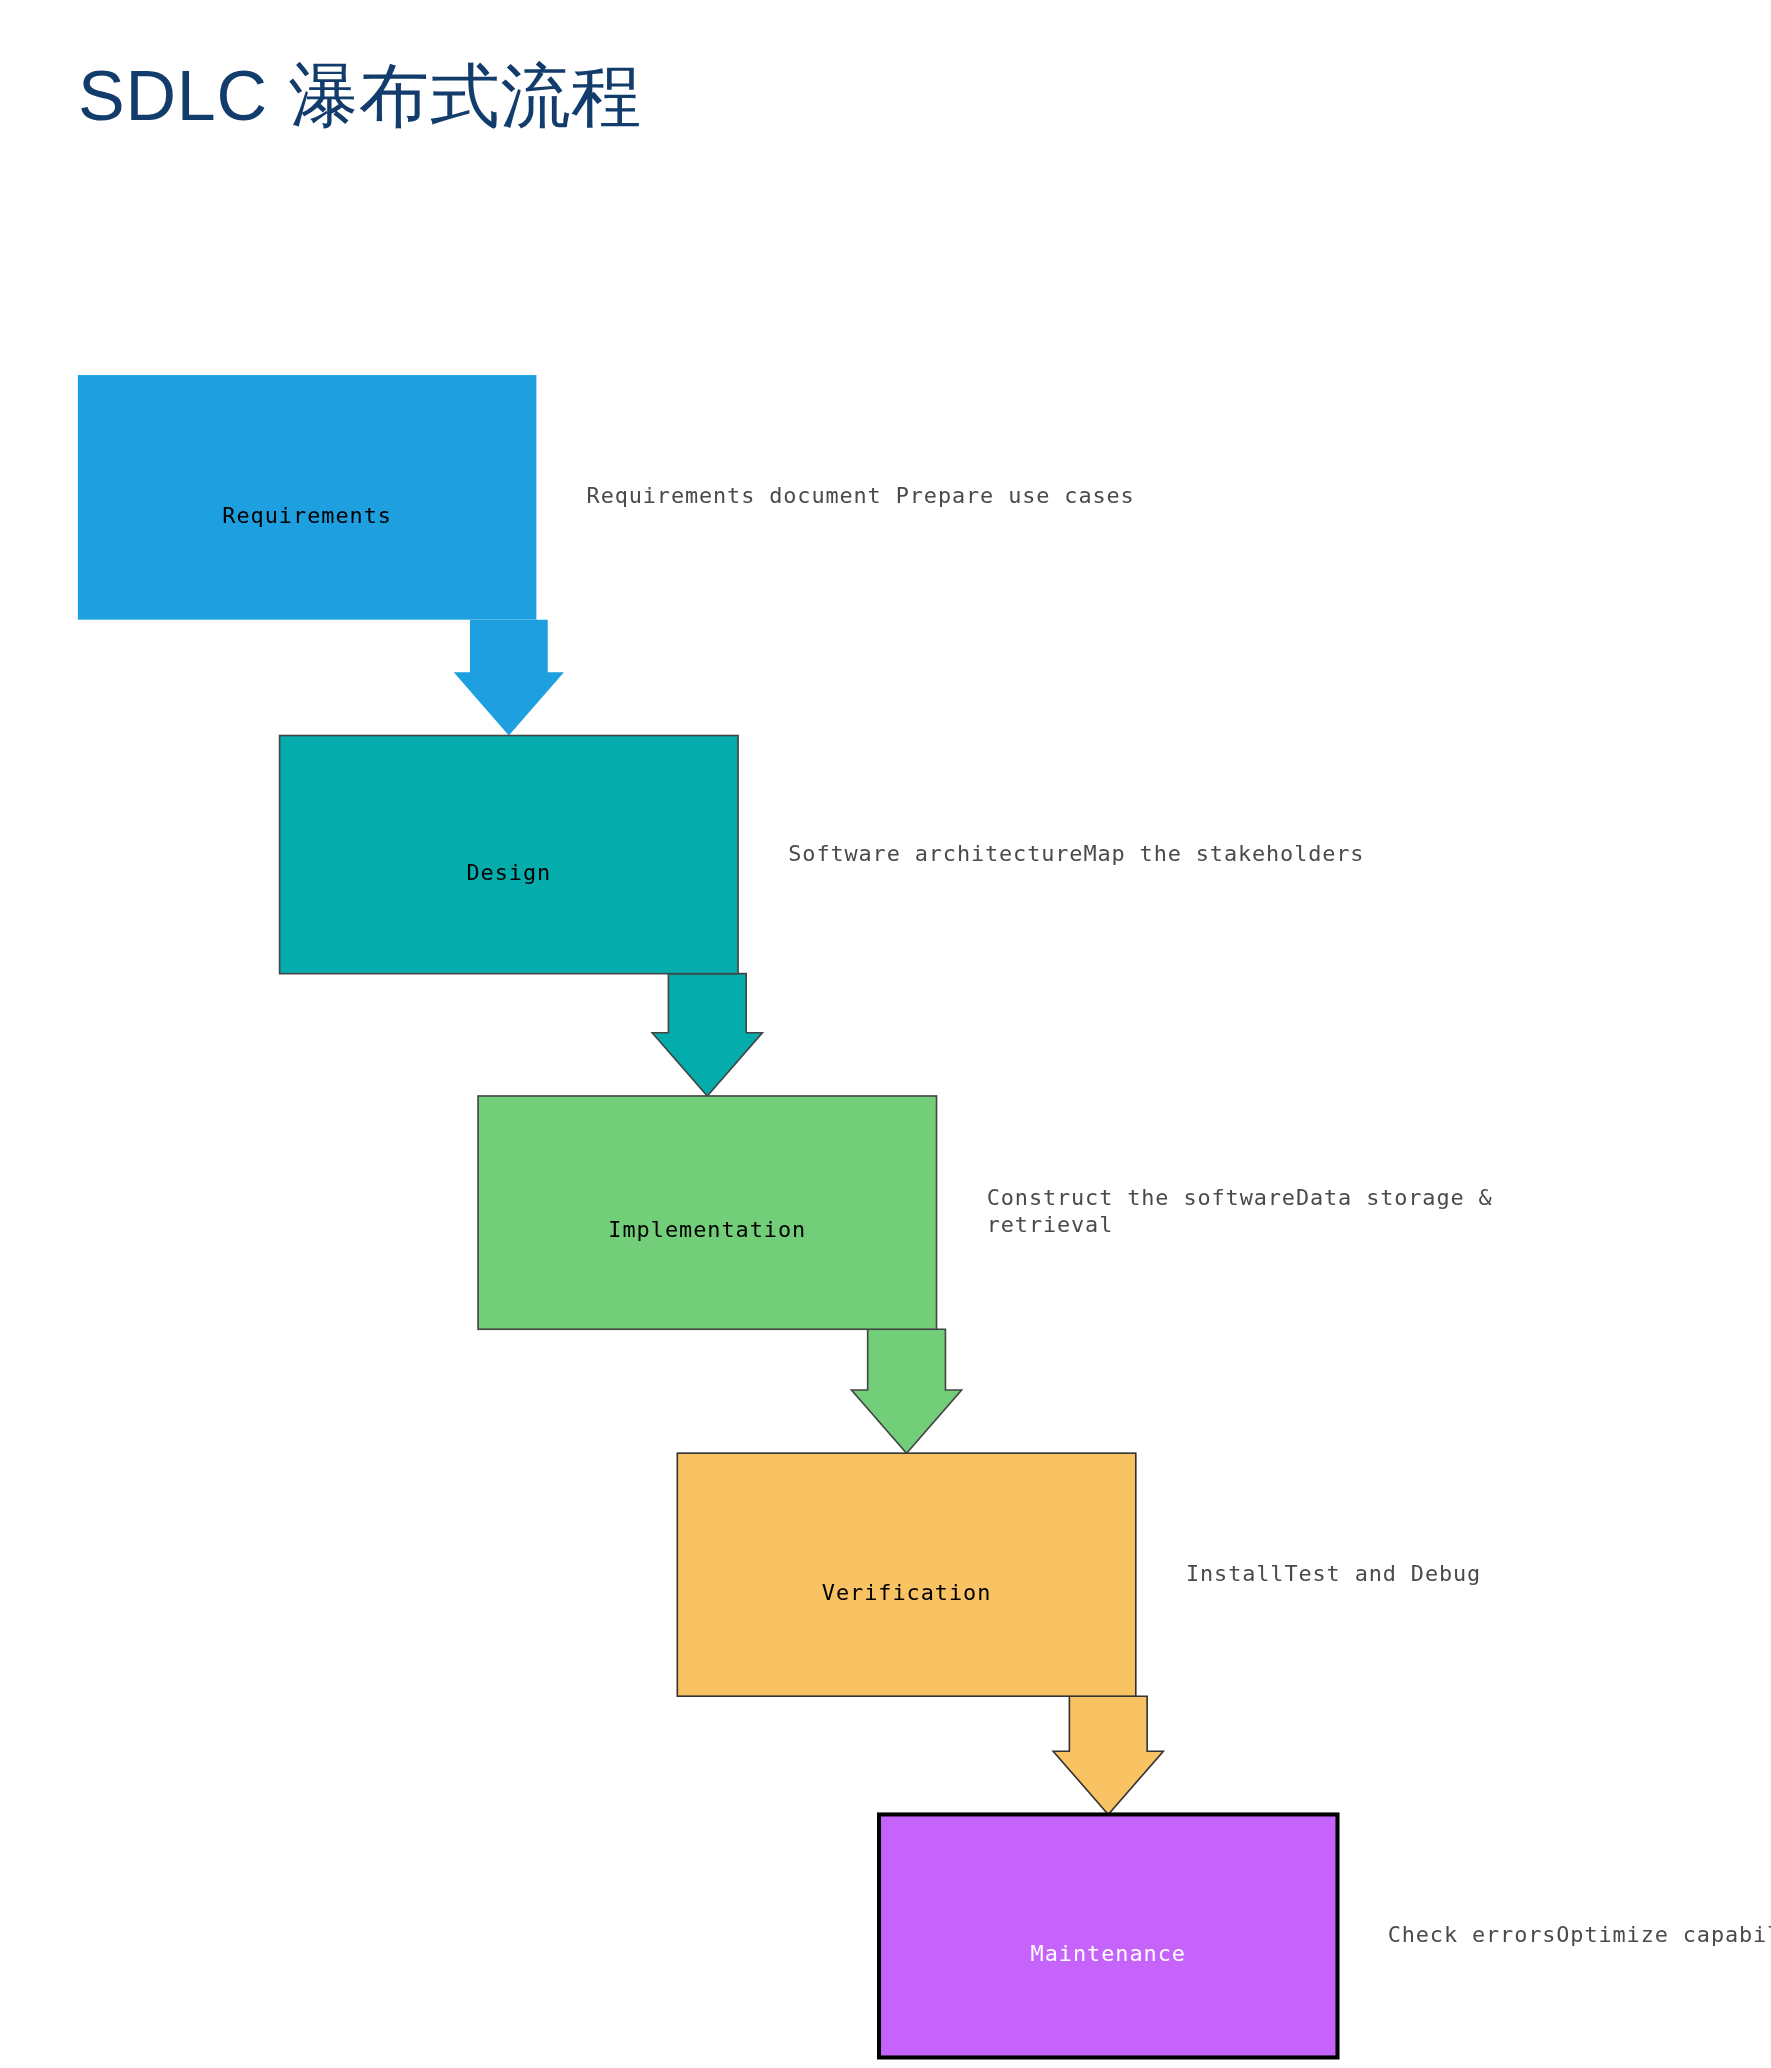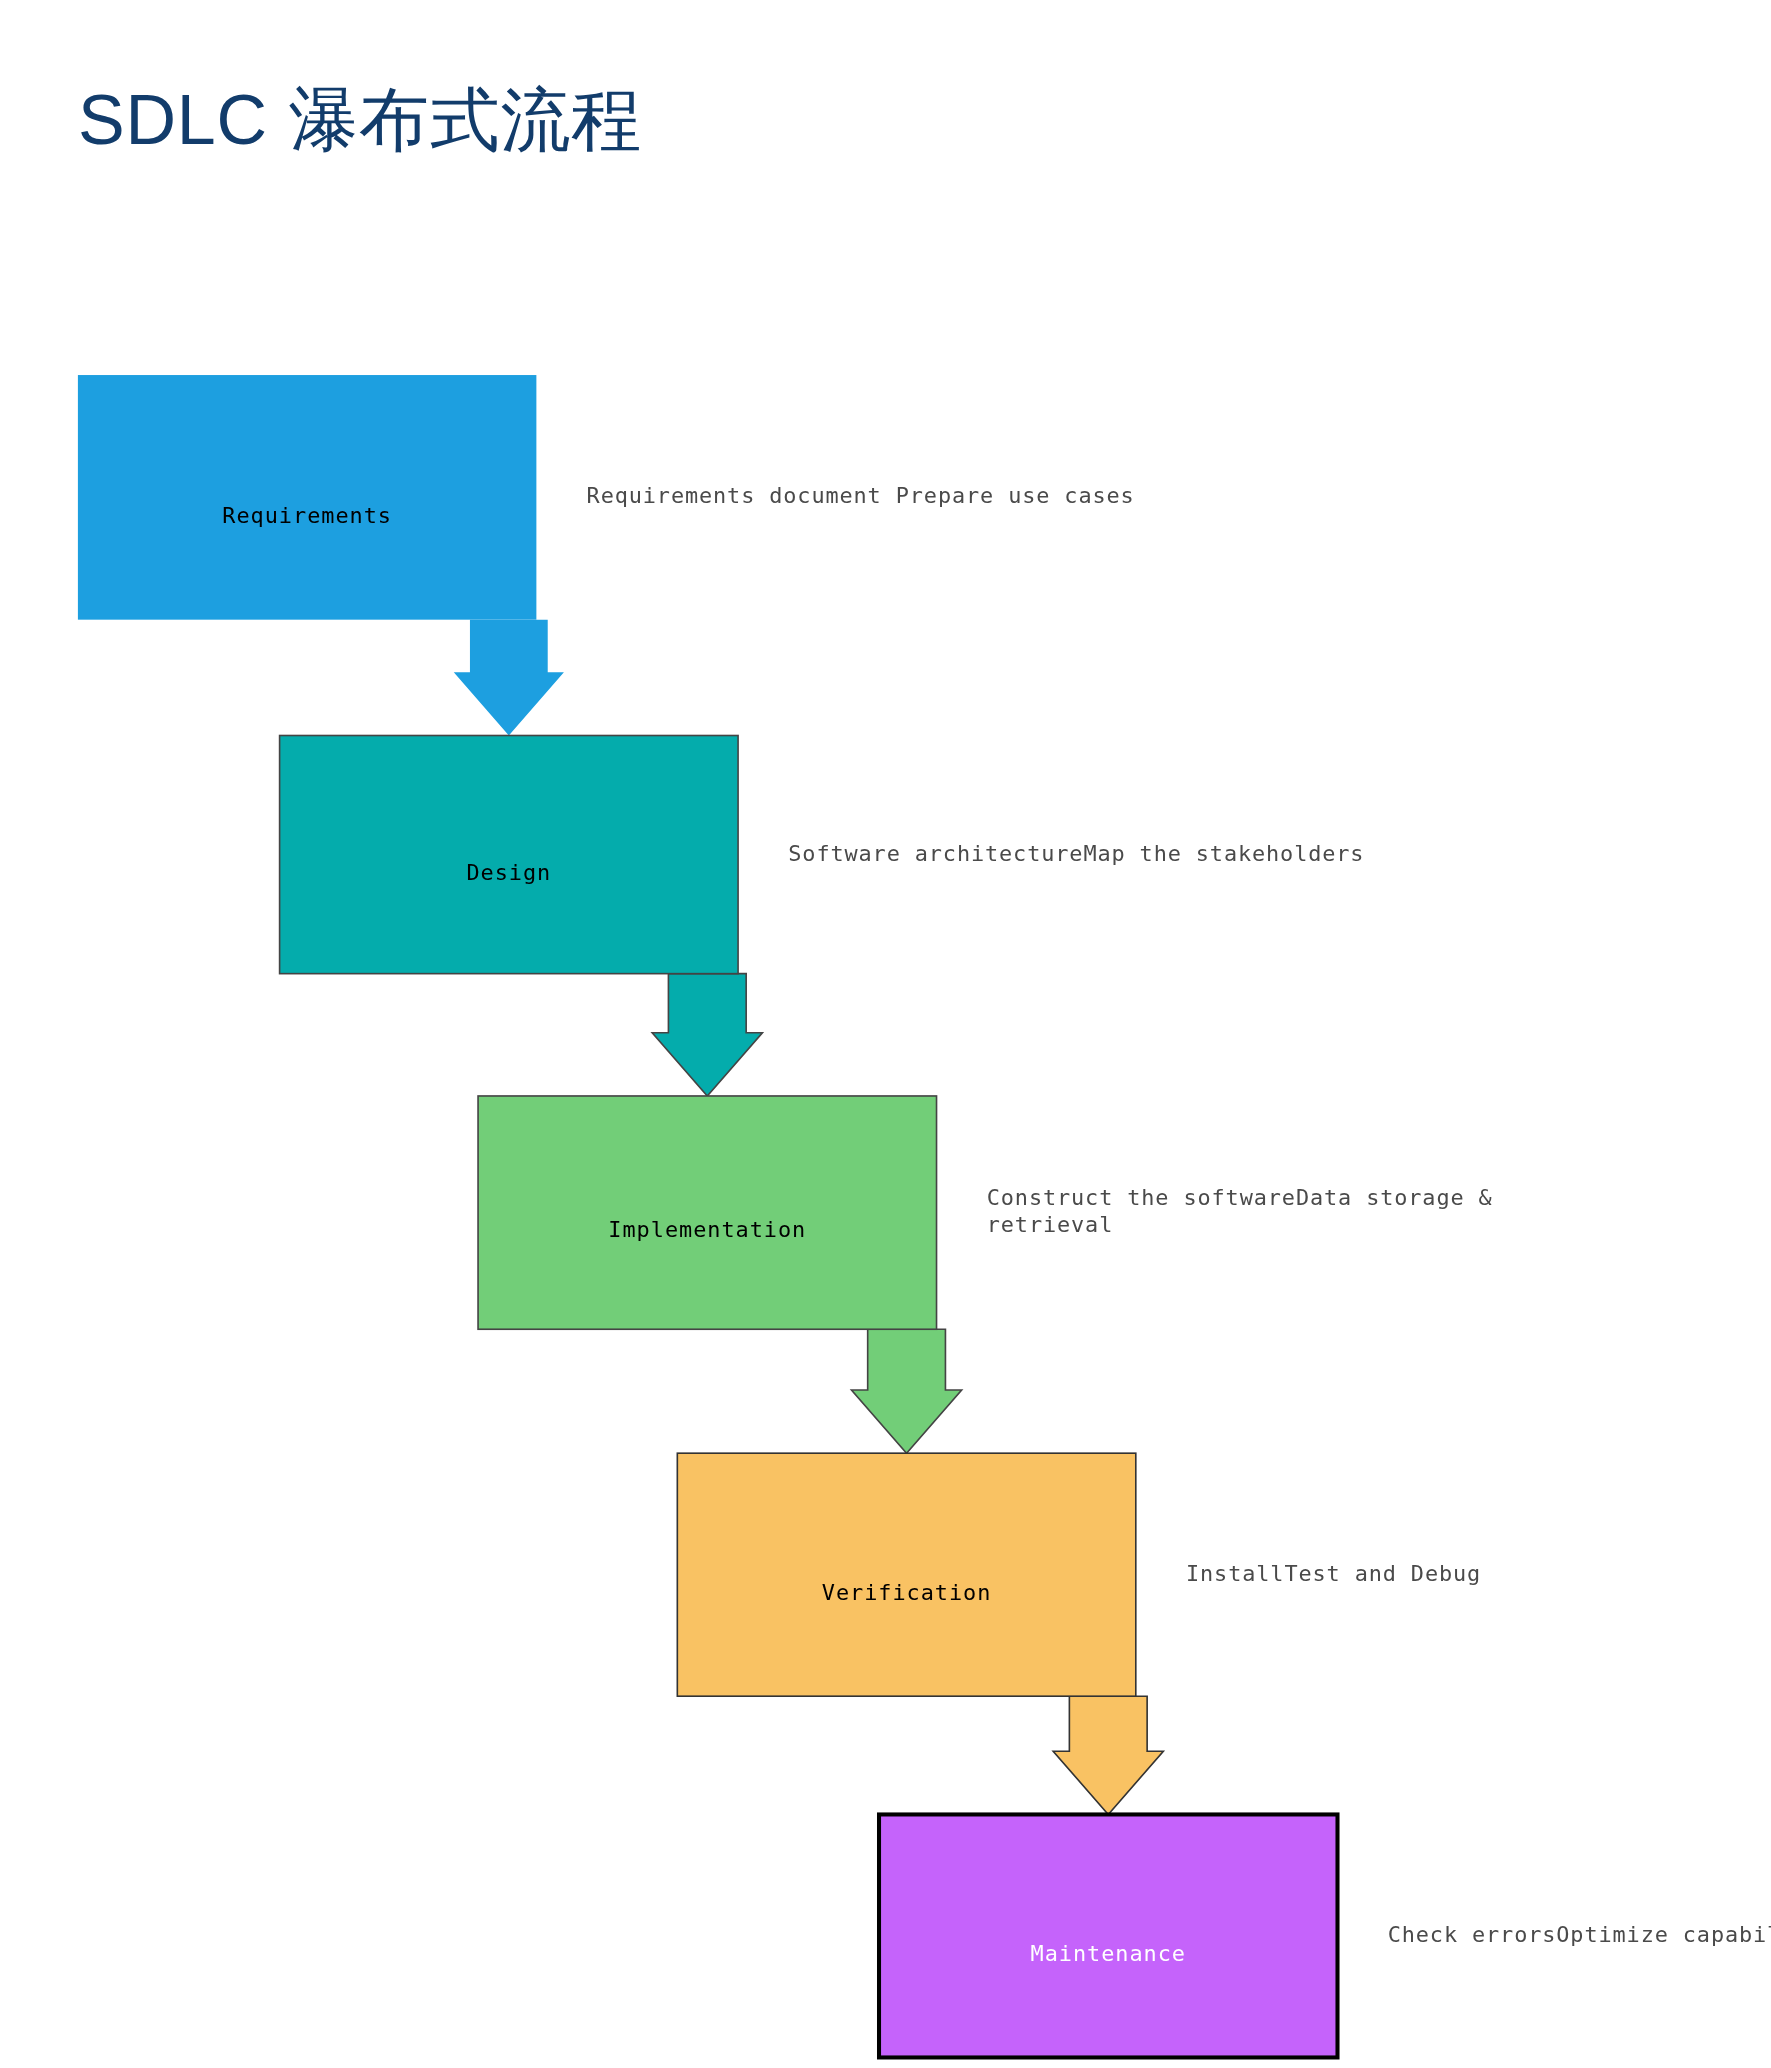--- a/index.html
+++ b/index.html
@@ -10,21 +10,21 @@
   body {
     width: 1771px;
     height: 2068px;
     position: relative;
     font-family: "Liberation Sans", sans-serif;
     overflow: hidden;
   }
   #diagram-title {
     position: absolute;
     left: 78px;
-    top: 82px;
+    top: 58px;
     font-family: "Liberation Sans", sans-serif;
     font-size: 70px;
     font-weight: 400;
     color: #123c6b;
     letter-spacing: 0.8px;
     white-space: nowrap;
     line-height: 1.1;
   }
   #waterfall-canvas {
     position: absolute;

